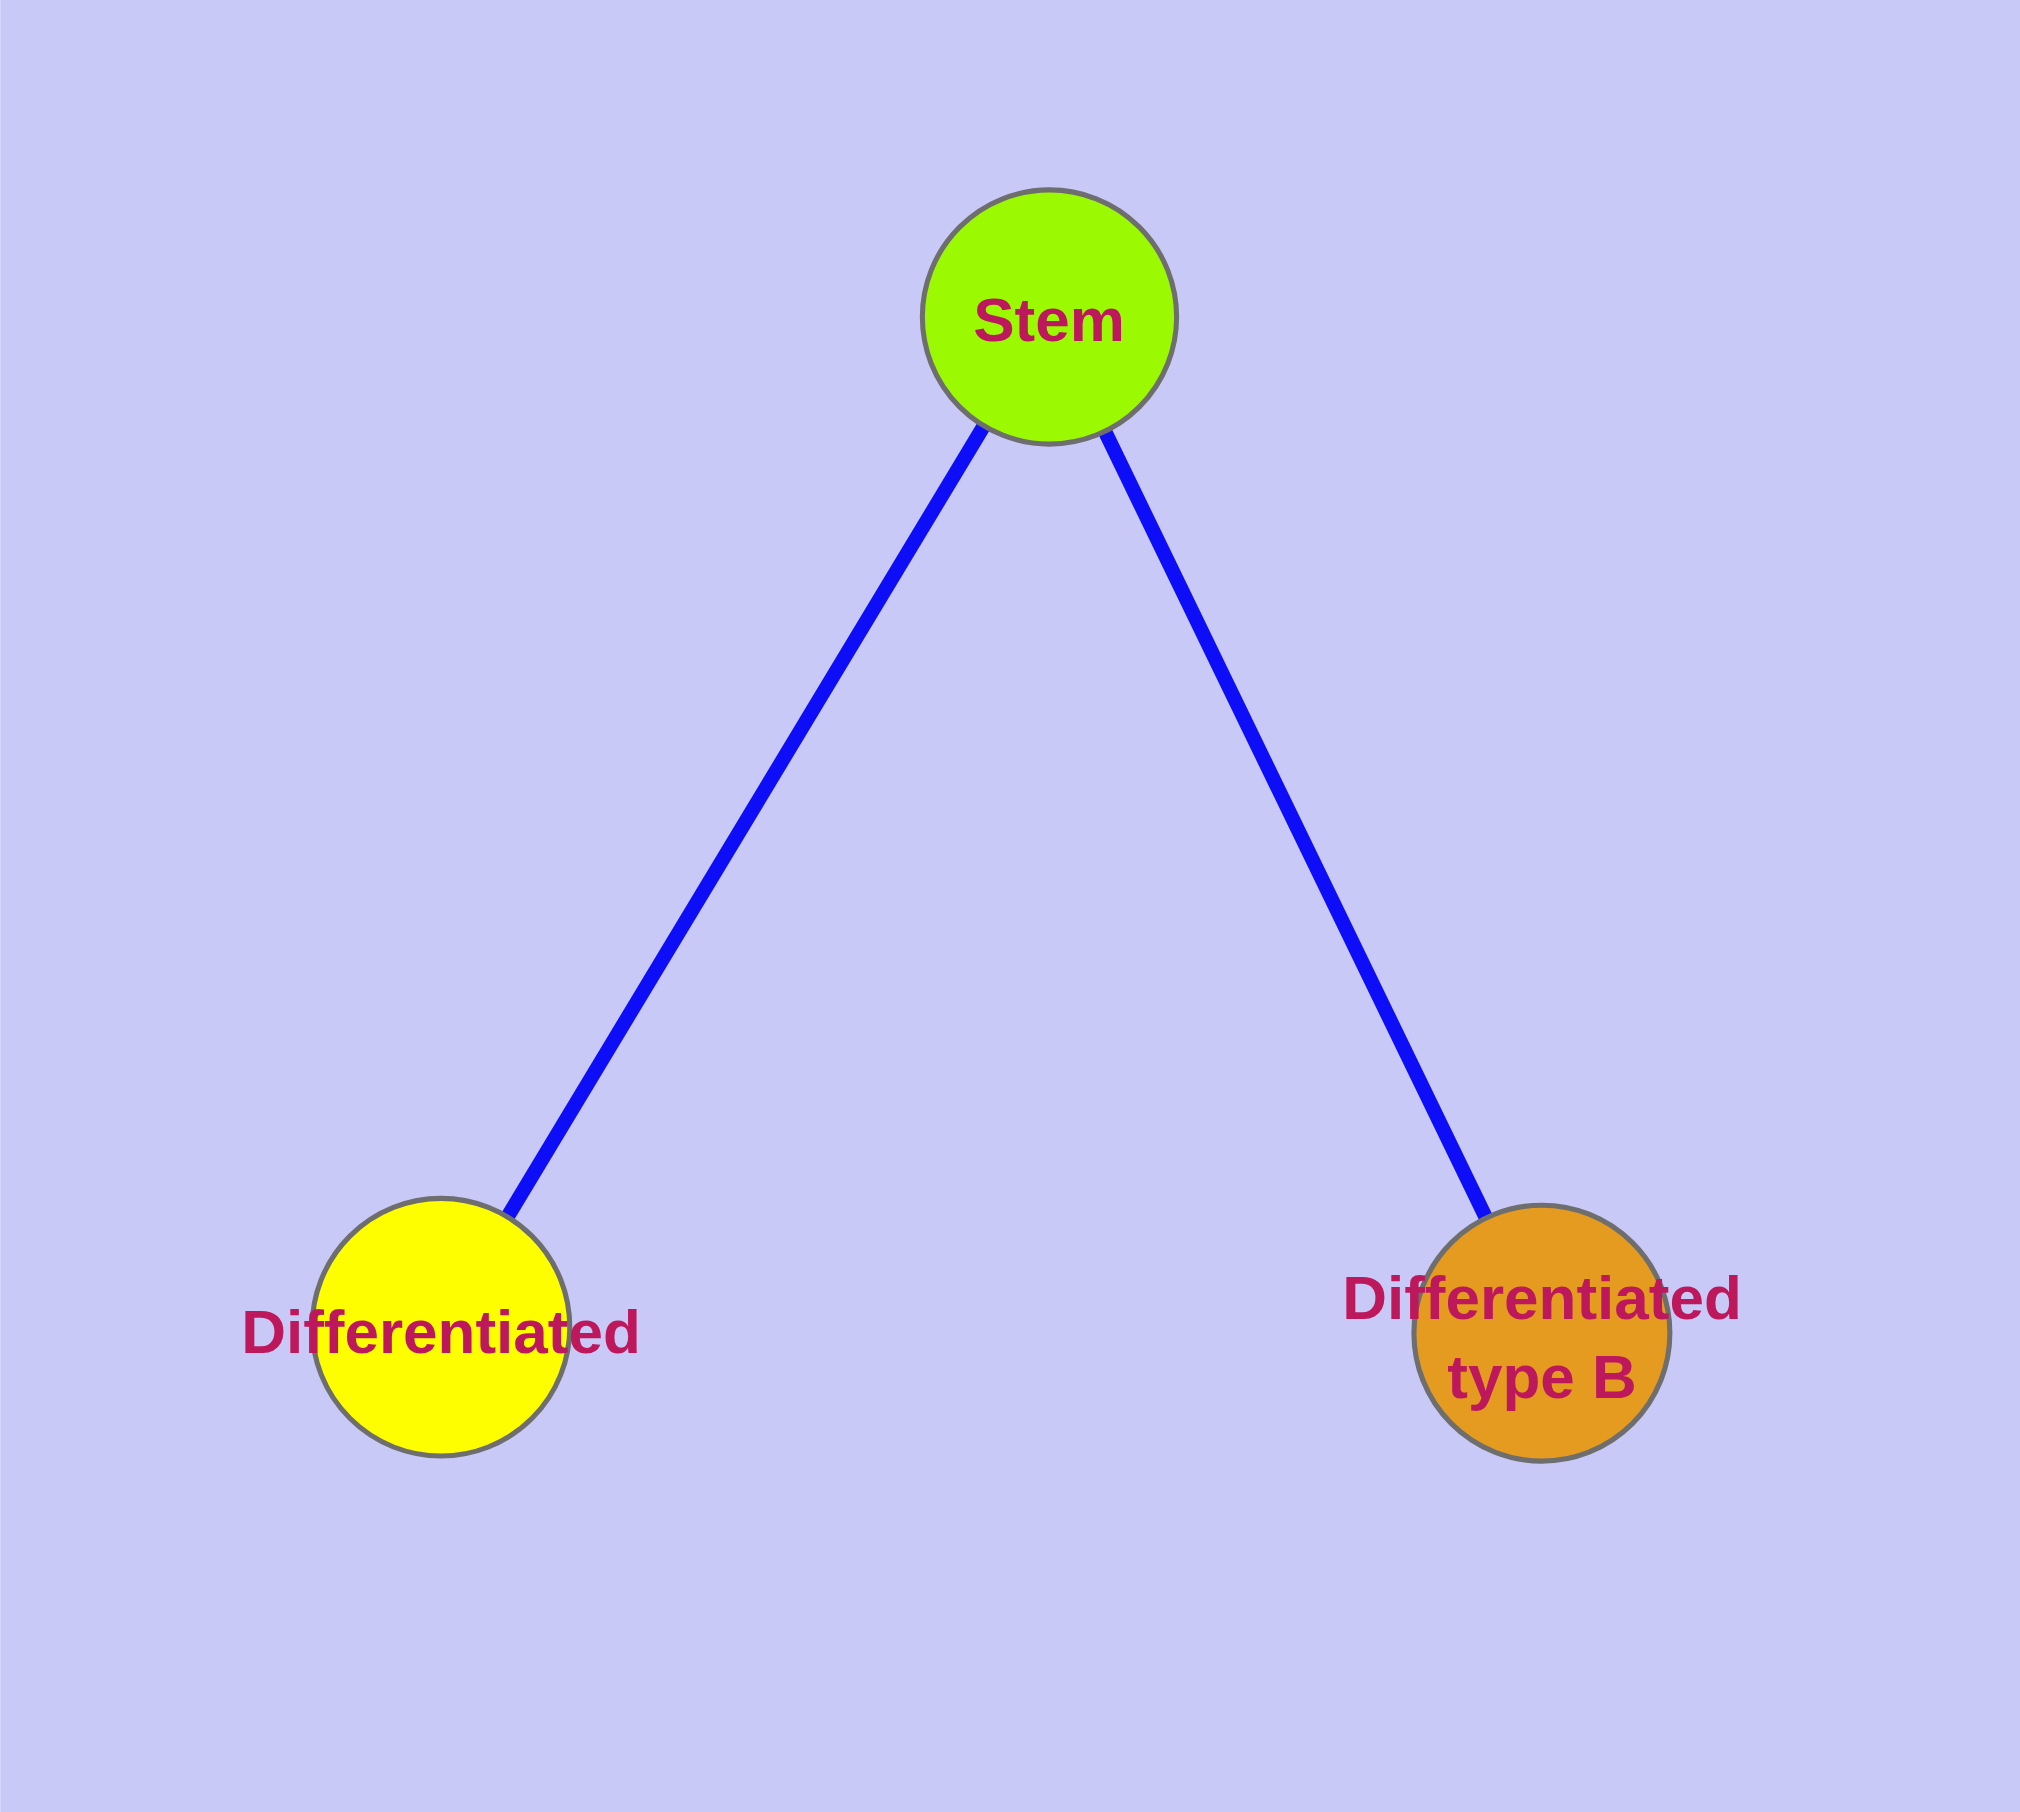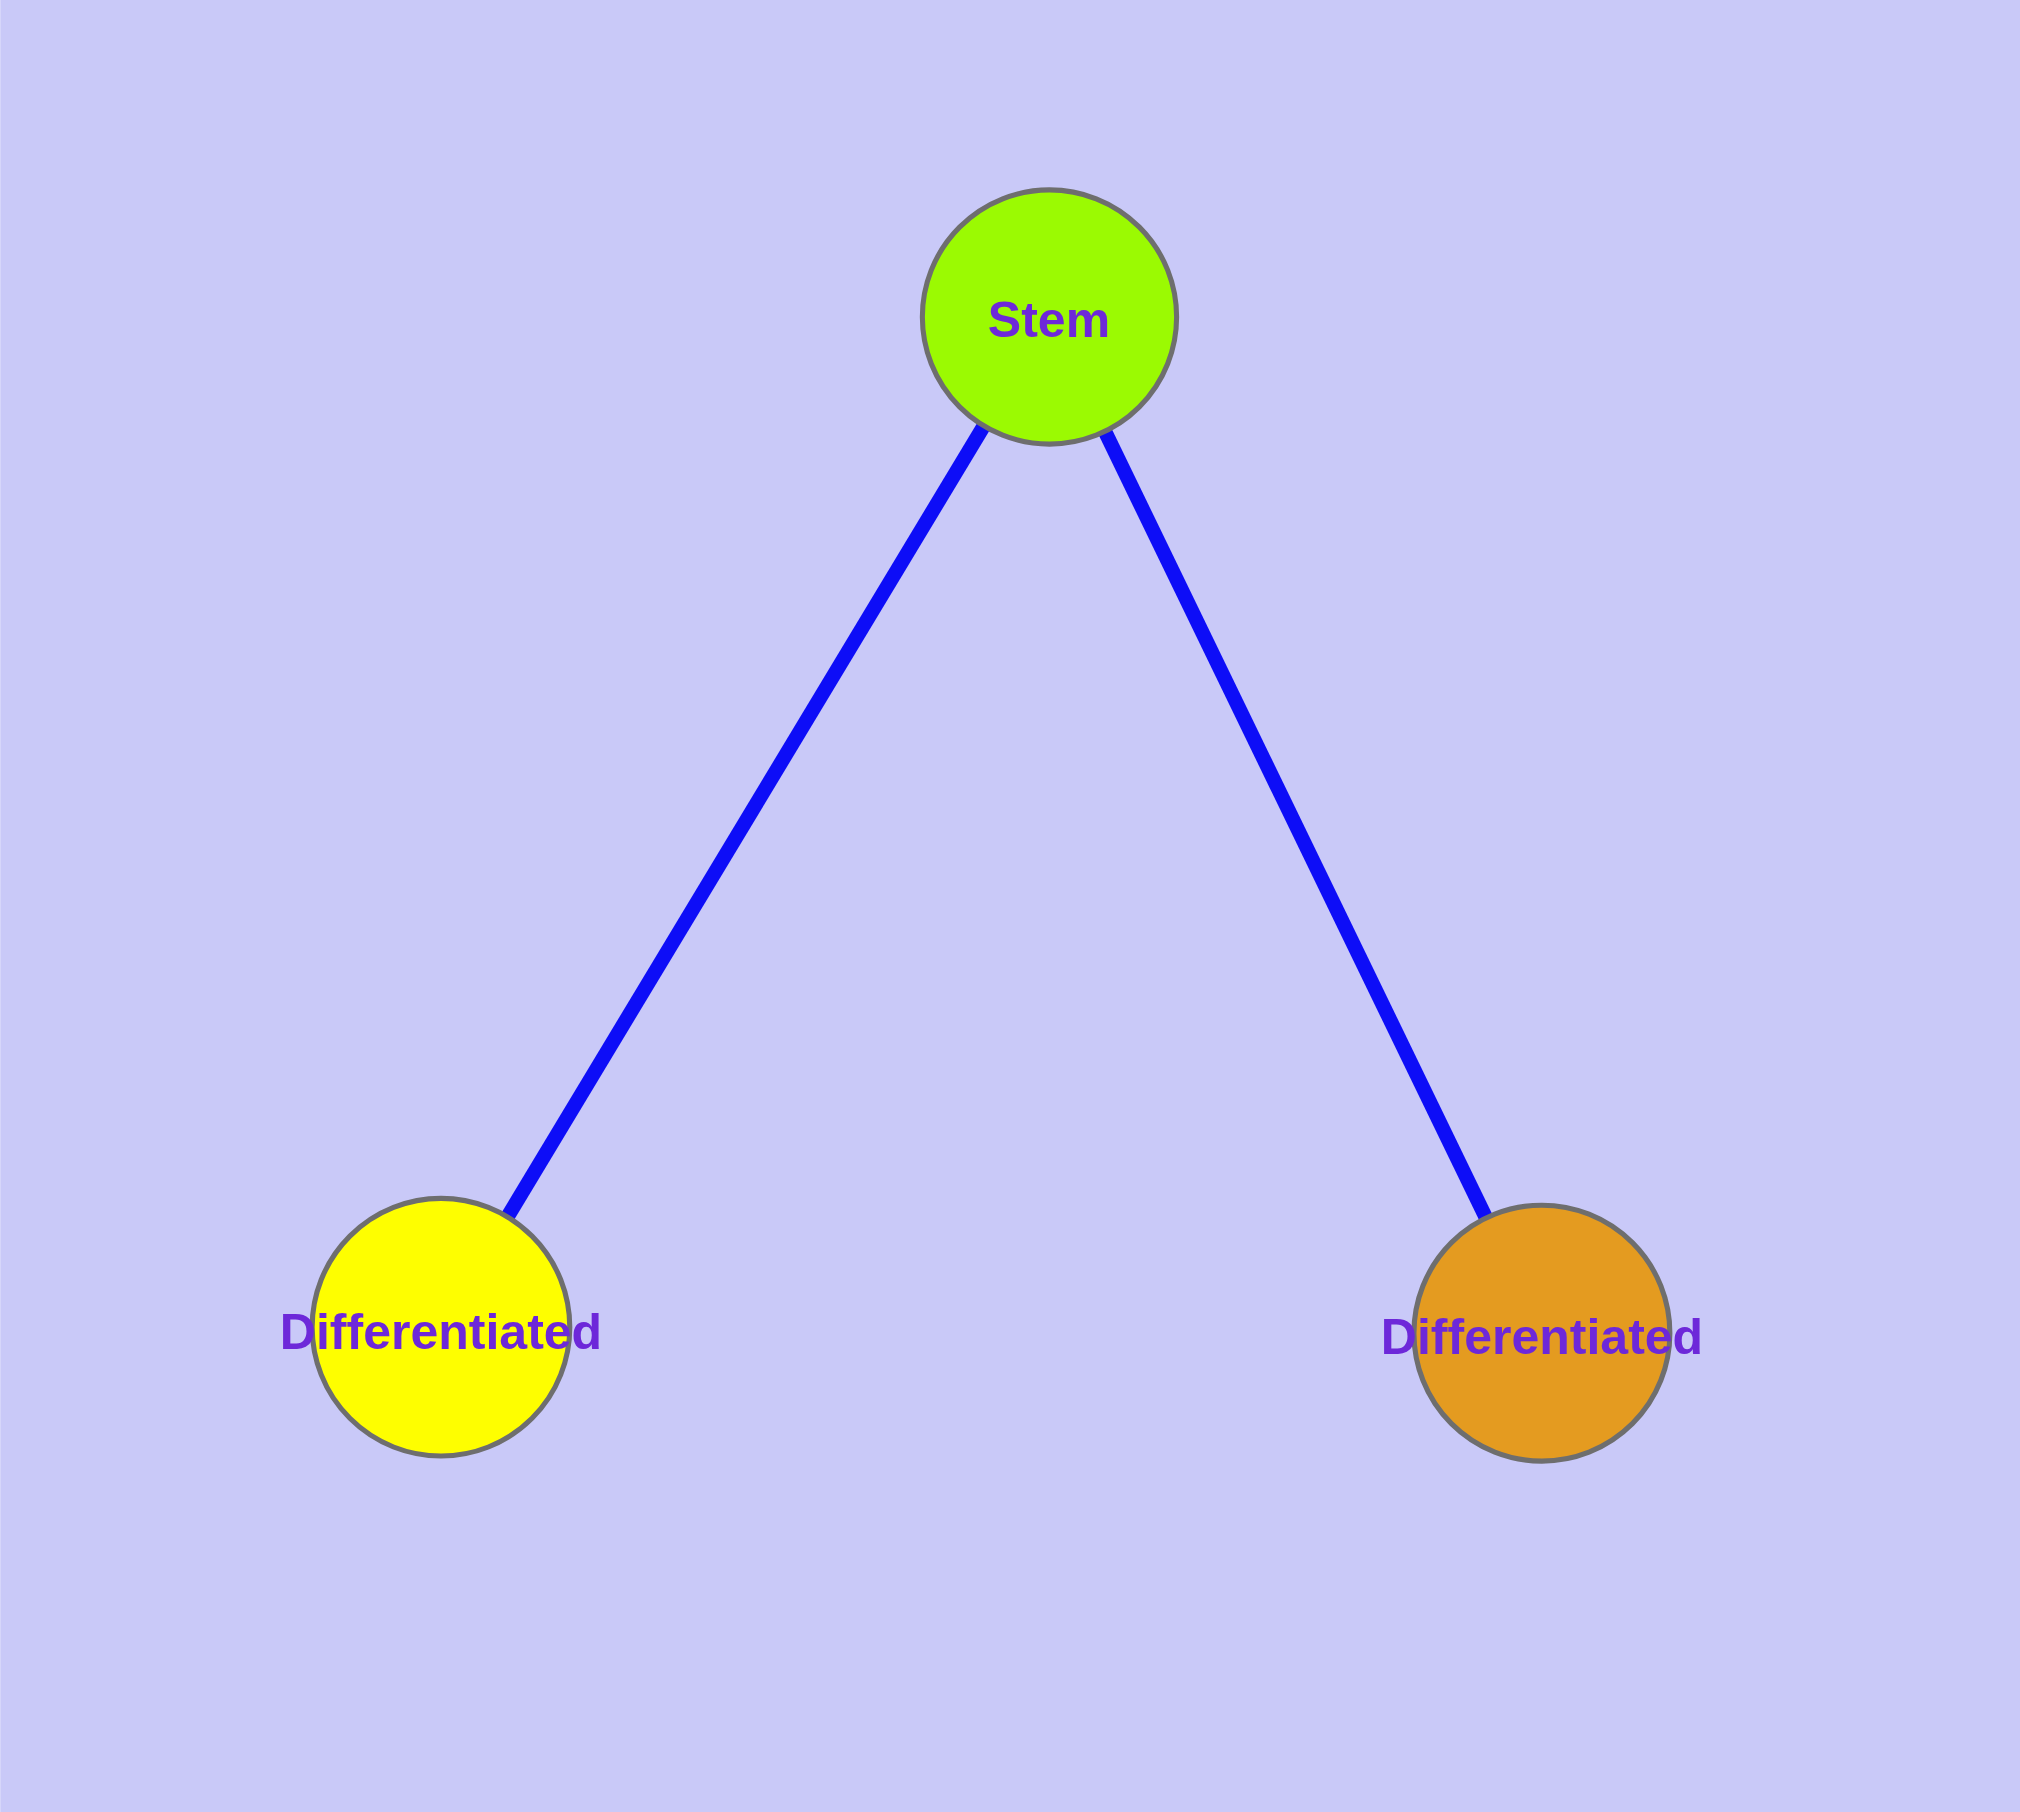--- a/index.html
+++ b/index.html
@@ -18,23 +18,23 @@
     position: absolute;
     left: 0;
     top: 0;
     width: 100%;
     height: 100%;
     display: block;
   }
   .node-label {
     position: absolute;
     transform: translate(-50%, -50%);
-    color: #6d28d9;
+    color: #be185d;
     font-weight: bold;
-    font-size: 50px;
+    font-size: 62px;
     line-height: 1.28;
     text-align: center;
     white-space: nowrap;
     z-index: 3;
   }
   .label-stem   { left: 1049px; top: 320px; }
   .label-type-a { left: 441px;  top: 1332px; }
   .label-type-b { left: 1542px; top: 1337px; }
 </style>
 </head>
@@ -57,15 +57,16 @@
   </svg>
 
   <div class="node-label label-stem">Stem</div>
 
   <div class="node-label label-type-a">
     <div>Differentiated</div>
   </div>
 
   <div class="node-label label-type-b">
     <div>Differentiated</div>
+    <div>type B</div>
   </div>
 </div>
 
 
 </body></html>

